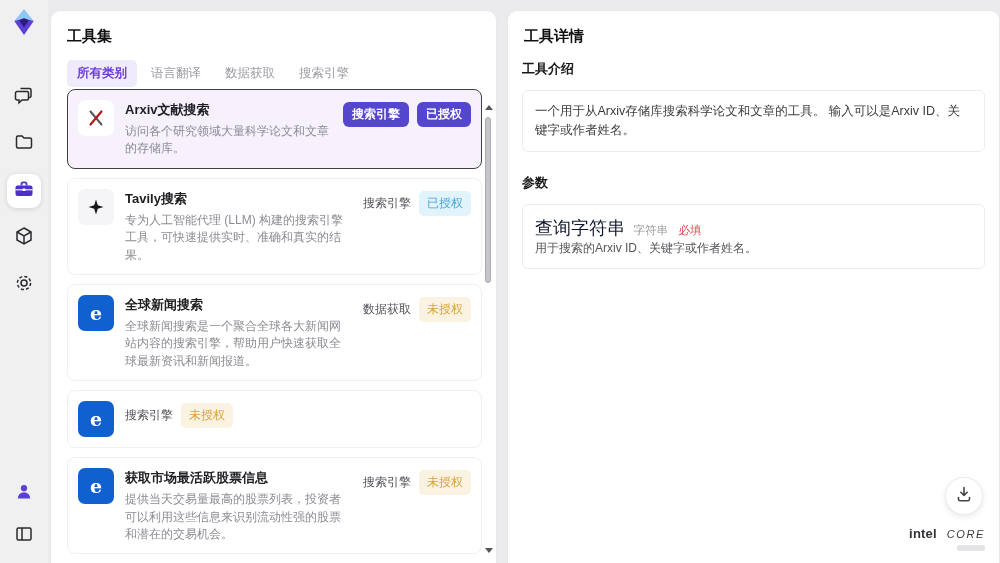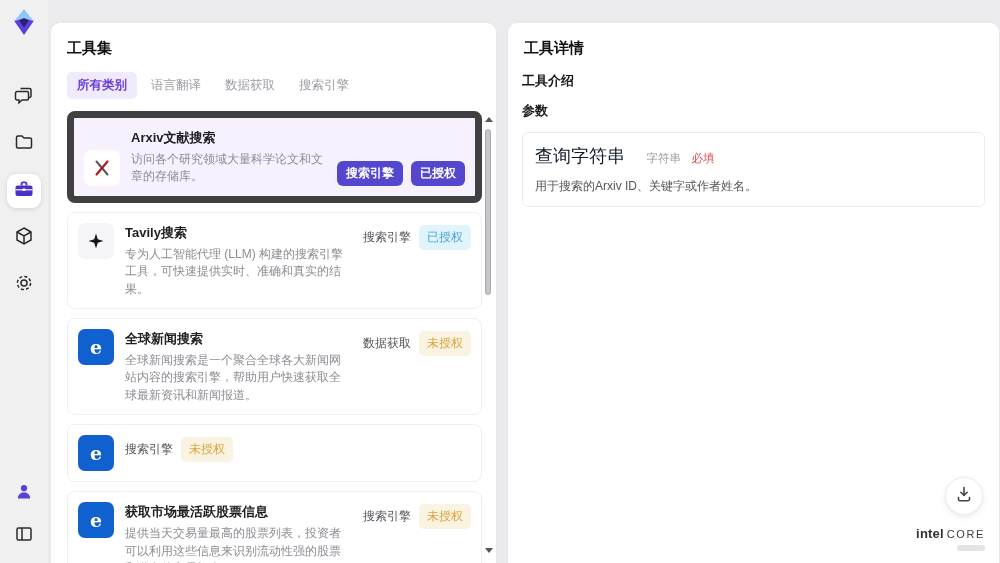--- a/index.html
+++ b/index.html
@@ -15,36 +15,36 @@
   .rail { position:absolute; left:0; top:0; bottom:0; width:48px; background:#f0f0f1;
           display:flex; flex-direction:column; align-items:center; }
   .rail-logo { margin-top:8px; }
   .rail-items { margin-top:40px; display:flex; flex-direction:column; gap:13px; align-items:center; }
   .rail-item { width:34px; height:34px; display:flex; align-items:center; justify-content:center;
                border-radius:9px; cursor:pointer; }
   .rail-item.active { background:#fff; box-shadow:0 1px 5px rgba(0,0,0,.13); }
   .rail-bottom { position:absolute; bottom:10px; display:flex; flex-direction:column; gap:8px; align-items:center; }
 
   
-  .panel { position:absolute; top:22px; bottom:0; background:#fff; border:1px solid #e8e8eb; border-bottom:none; }
+  .panel { position:absolute; top:10px; bottom:0; background:#fff; border:1px solid #e8e8eb; border-bottom:none; }
   .panel-left  { left:50px; width:447px; border-radius:10px 10px 0 0; overflow:hidden; }
   .panel-right { left:507px; right:0;   border-radius:10px 10px 0 0; overflow:hidden; }
 
   .page-title { font-size:15px; font-weight:bold; margin:16px 16px 14px; color:#121214; }
 
   
-  .tabs { display:flex; gap:4px; margin:0 16px 12px; }
+  .tabs { display:flex; gap:4px; margin:0 16px 2px; }
   .tab { font-size:12.5px; color:#9b9ba3; padding:5px 10px; border-radius:5px; cursor:pointer; white-space:nowrap; }
   .tab.active { color:#6d3fd8; background:#efeafc; font-weight:bold; }
 
   
   .tool-list { margin:0 14px 0 16px; }
   .tool-card { display:flex; gap:11px; background:#fff; border:1px solid #f0f0f3;
                border-radius:8px; padding:10px 10px; margin-bottom:9px; cursor:pointer; }
-  .tool-card.selected { background:#f7f1fe; border:7px solid #404040;align-items:flex-end; }
+  .tool-card.selected { background:#f7f1fe; border:1px solid #404040; }
   .tool-icon { width:36px; height:36px; border-radius:7px; flex:none;
                display:flex; align-items:center; justify-content:center; background:#f5f5f7; }
   .tool-icon.white { background:#fff; }
   .tool-icon.blue  { background:#1160cf; }
   .icon-glyph-e { color:#fff; font-weight:bold; font-size:19px; font-family:"DejaVu Serif",serif; }
   .tool-body { flex:1; min-width:0; padding-top:1px; }
   .tool-title { font-size:13px; font-weight:bold; color:#202024; margin-bottom:4px; }
   .tool-desc { font-size:12px; color:#8c8c93; line-height:1.45; }
   .tool-tags { flex:none; display:flex; gap:8px; align-items:flex-start; padding-top:2px; }
   .tag { font-size:12px; white-space:nowrap; border-radius:6px; }
@@ -61,30 +61,30 @@
   .sb-arrow.down { bottom:0; border-top:5px solid #55555c; }
   .sb-thumb { position:absolute; top:12px; left:2px; width:6px; height:166px;
               background:#c6c6ca; border:1px solid #ababaf; border-radius:3px; }
 
   
   .rp-section { font-size:13px; font-weight:bold; margin:0 14px 12px; color:#18181b; }
   .rp-card { margin:0 14px 22px; border:1px solid #ececef; border-radius:6px;
              padding:11px 12px; background:#fff; }
   .rp-intro-text { font-size:12.5px; color:#3c3c41; line-height:1.5; }
   .param-name { font-size:18px; font-weight:normal; color:#0f172a; }
-  .param-type { font-size:11.5px; color:#9a9aa0; margin-left:17px; }
+  .param-type { font-size:11.5px; color:#9a9aa0; margin-left:4px; }
   .param-required { font-size:11.5px; color:#e0484e; margin-left:6px; }
-  .param-desc { font-size:12px; color:#55555b; margin-top:10px; }
+  .param-desc { font-size:12px; color:#55555b; }
 
   .fab { position:absolute; right:16px; bottom:48px; width:38px; height:38px; border-radius:50%;
          background:#fff; border:1px solid #ececef; box-shadow:0 2px 6px rgba(0,0,0,.09);
          display:flex; align-items:center; justify-content:center; cursor:pointer; }
   .brand { position:absolute; right:14px; bottom:12px; text-align:right; line-height:1.1; }
   .brand-intel { font-size:13px; font-weight:bold; color:#333238; letter-spacing:.2px;text-align:right; }
-  .brand-core  { font-size:11px; color:#3c3b42; letter-spacing:1.6px; margin-left:3px; }
+  .brand-core  { font-size:11px; color:#3c3b42; letter-spacing:1.6px; margin-left:10px;font-style:italic; }
   .brand-sub { height:6px; width:28px; background:#e4e4e7; border-radius:2px; margin:3px 0 0 auto; }
 </style>
 </head>
 <body>
 
 <nav class="rail">
   <div class="rail-logo">
     <svg width="26" height="28" viewBox="0 0 24 26">
       <polygon points="12,1 21,12 12,9.5 3,12" fill="#8ec9f5"></polygon>
       <polygon points="3,12 12,9.5 21,12 12,25" fill="#5b3fd6"></polygon>
@@ -243,20 +243,23 @@
     <div class="sb-arrow up"></div>
     <div class="sb-thumb"></div>
     <div class="sb-arrow down"></div>
   </div>
 </section>
 
 <section class="panel panel-right">
   <h1 class="page-title">工具详情</h1>
 
   <div class="rp-section">工具介绍</div>
+  <div class="rp-card">
+    <div class="rp-intro-text">一个用于从Arxiv存储库搜索科学论文和文章的工具。 输入可以是Arxiv ID、关键字或作者姓名。</div>
+  </div>
 
   <div class="rp-section">参数</div>
   <div class="rp-card">
     <div>
       <span class="param-name">查询字符串</span>
       <span class="param-type">字符串</span>
       <span class="param-required">必填</span>
     </div>
     <div class="param-desc">用于搜索的Arxiv ID、关键字或作者姓名。</div>
   </div>

